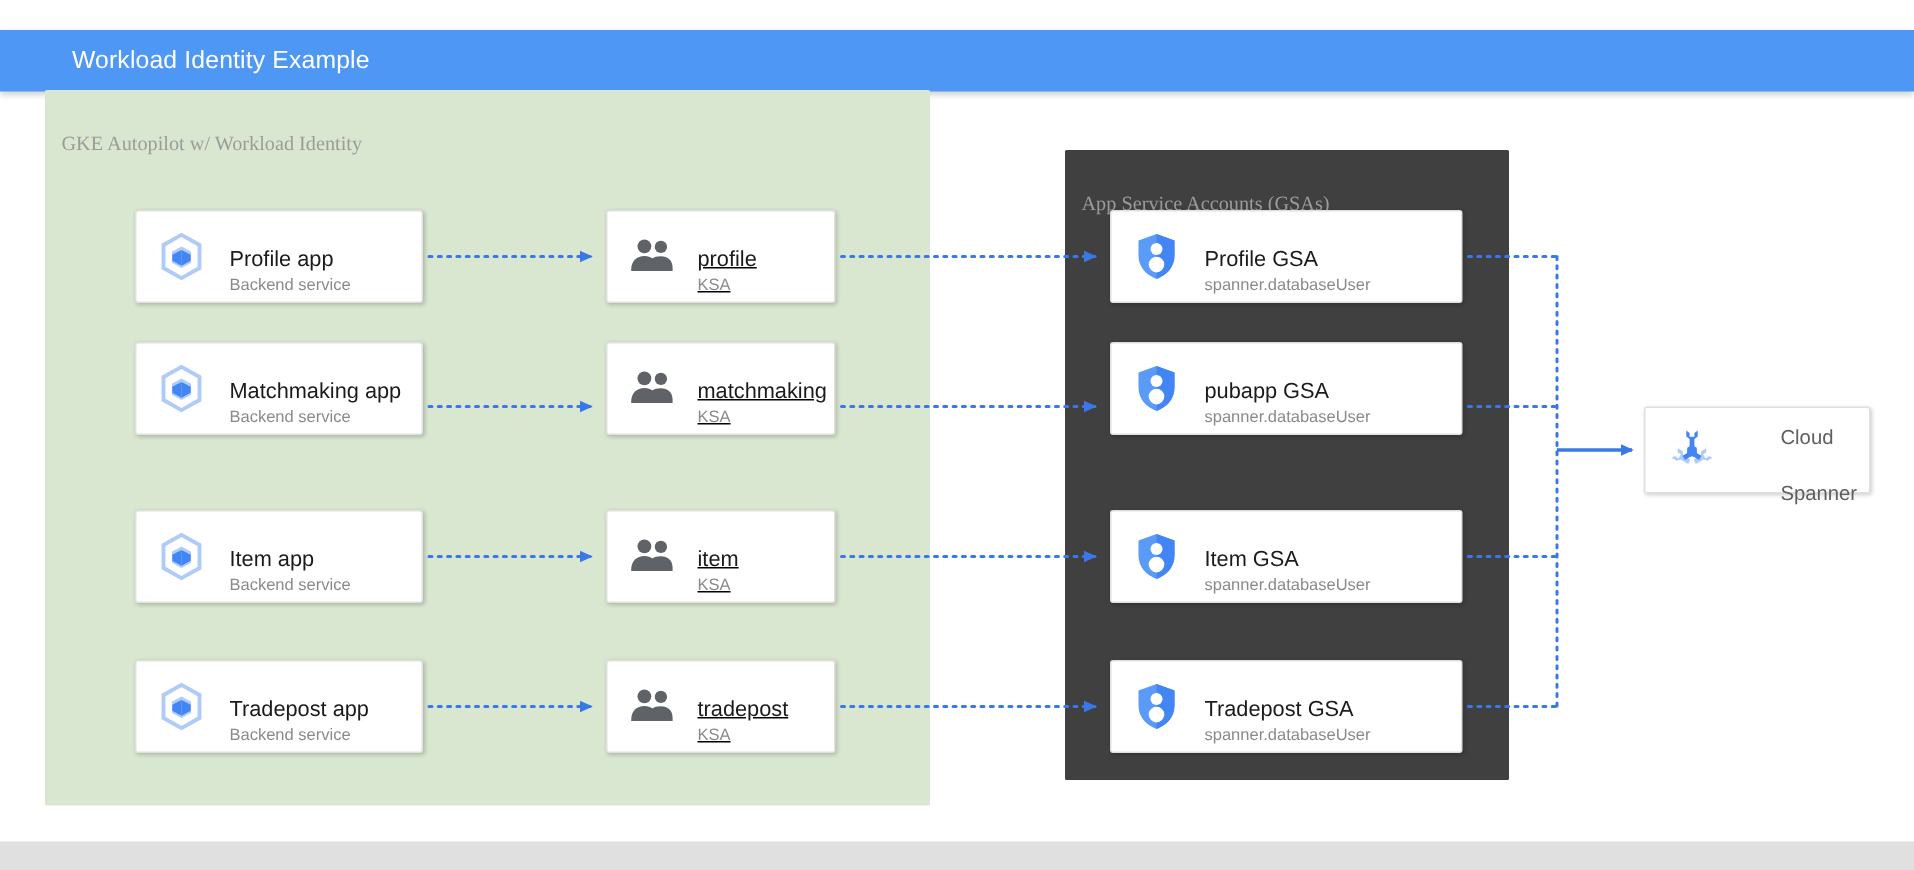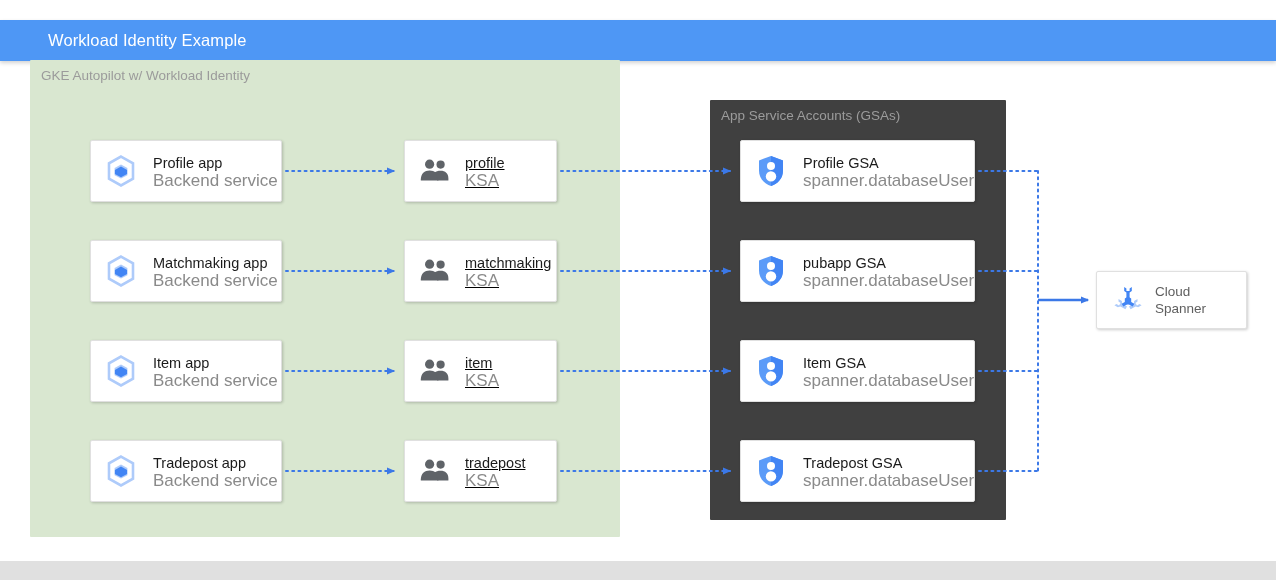--- a/index.html
+++ b/index.html
@@ -49,24 +49,25 @@
   }
 
   
   .group {
     position: absolute;
     border-radius: 1px;
   }
   .group-label {
     position: absolute;
     left: 11px;
-    top: 8px;
+    top: 28px;
     font-size: 13.5px;
     color: #9b9b9b;
     white-space: nowrap;
+    font-family: Liberation Serif, serif;
   }
   #grp-gke   { left: 30px;  top: 60px;  width: 590px; height: 477px; background: #D9E7D0; }
   #grp-ksa   { left: 371px; top: 100px; width: 219px; height: 420px; background: #FDF5E0; }
   #grp-gsa   { left: 710px; top: 100px; width: 296px; height: 420px; background: #404040; }
 
   
   .card {
     position: absolute;
     background: #ffffff;
     border: 1px solid #E0E0E0;
@@ -86,23 +87,24 @@
     display: flex;
     flex-direction: column;
     justify-content: center;
     overflow: visible;
   }
   .card-title {
     font-size: 14.5px;
     color: #1b1b1b;
     line-height: 18px;
     white-space: nowrap;
+    margin-top: 20px;
   }
   .card-sub {
-    font-size: 17px;
+    font-size: 11px;
     color: #8a8a8a;
     line-height: 17px;
     white-space: nowrap;
   }
 
   
   .card-app {
     left: 90px;
     width: 192px;
     height: 62px;
@@ -128,32 +130,33 @@
   }
   .card-gsa .card-icon { width: 52px; margin-left: 4px; }
   .card-gsa .card-text { margin-left: 6px; justify-content: flex-end; }
 
   
   #card-spanner {
     left: 1096px;
     top: 271px;
     width: 151px;
     height: 58px;
+    gap: 32px;
   }
   #card-spanner .card-icon { width: 50px; margin-left: 6px; }
   #card-spanner .card-text { margin-left: 2px; }
   #card-spanner .card-title {
     font-size: 13.5px;
     color: #5f5f5f;
     line-height: 17px;
   }
 
   
   .row0 { top: 140px; }
-  .row1 { top: 240px; }
+  .row1 { top: 228px; }
   .row2 { top: 340px; }
   .row3 { top: 440px; }
 
   
   #wires {
     position: absolute;
     left: 0; top: 0;
     width: 1276px; height: 580px;
     pointer-events: none;
   }

